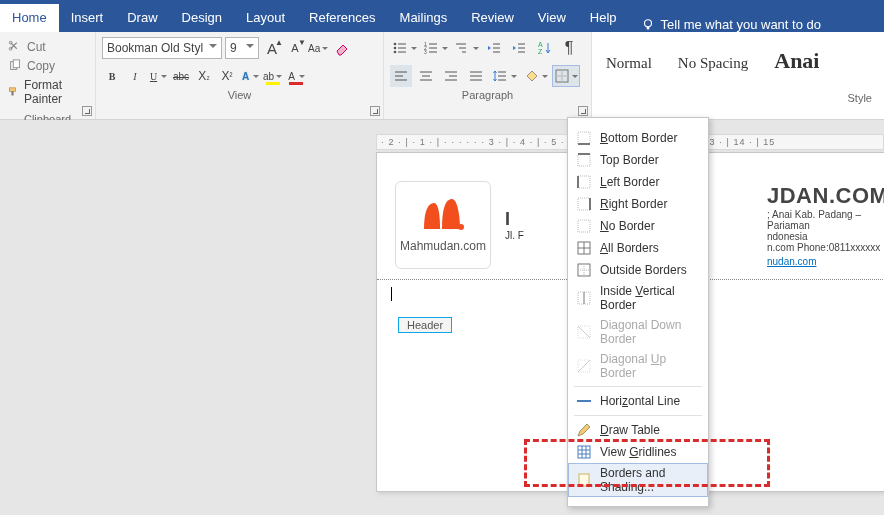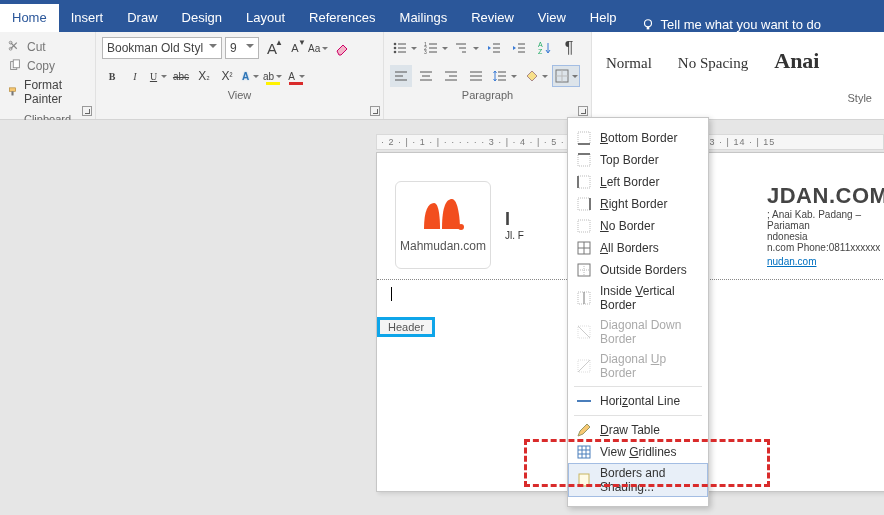--- a/index.html
+++ b/index.html
@@ -69,21 +69,21 @@
     .logo-caption { font-size: 12px; color: #555; margin-top: 6px; }
     .hdr-text { flex: 1; }
     .hdr-title { font-weight: bold; font-size: 11px; }
     .hdr-line { font-size: 10px; color: #333; }
     .hdr-link { color: #0070c0; text-decoration: underline; font-size: 10px; }
     
     .doc-right { position: absolute; left: 390px; top: 30px; font-family: "Bookman Old Style","Times New Roman",serif; }
     .big-brand { font-size: 22px; font-weight: 900; letter-spacing: .5px; }
     .sub-addr { font-size: 10px; }
     
-    .header-tag { position: absolute; left: 0; top: 164px; background: #f4f4f4; border: 3px solid #0ea5e9; padding: 1px 8px; font-size: 11px; color: #555; }
+    .header-tag { position: absolute; left: 21px; top: 164px; background: #f4f4f4; border: 1px solid #0ea5e9; padding: 1px 8px; font-size: 11px; color: #555; }
     .cursor-bar { position: absolute; left: 14px; top: 134px; width: 1px; height: 14px; background: #000; }
     
     
     .dropdown { position: absolute; left: 567px; top: -3px; width: 142px; background: #fff; border: 1px solid #c6c6c6; box-shadow: 2px 2px 6px rgba(0,0,0,.2); padding: 9px 0; z-index: 50; }
     .dd-item { display: flex; align-items: center; gap: 8px; padding: 3px 10px 3px 8px; font-size: 12px; color: #333; }
     .dd-item.disabled { color: #aaa; }
     .dd-item.hover { background: #e8eff8; border: 1px solid #a3bde3; padding: 2px 9px 2px 7px; }
     .dd-sep { height: 1px; background: #e1e1e1; margin: 3px 6px; }
     .bicon { width: 16px; height: 16px; flex-shrink: 0; }
     .mnemonic { text-decoration: underline; }

